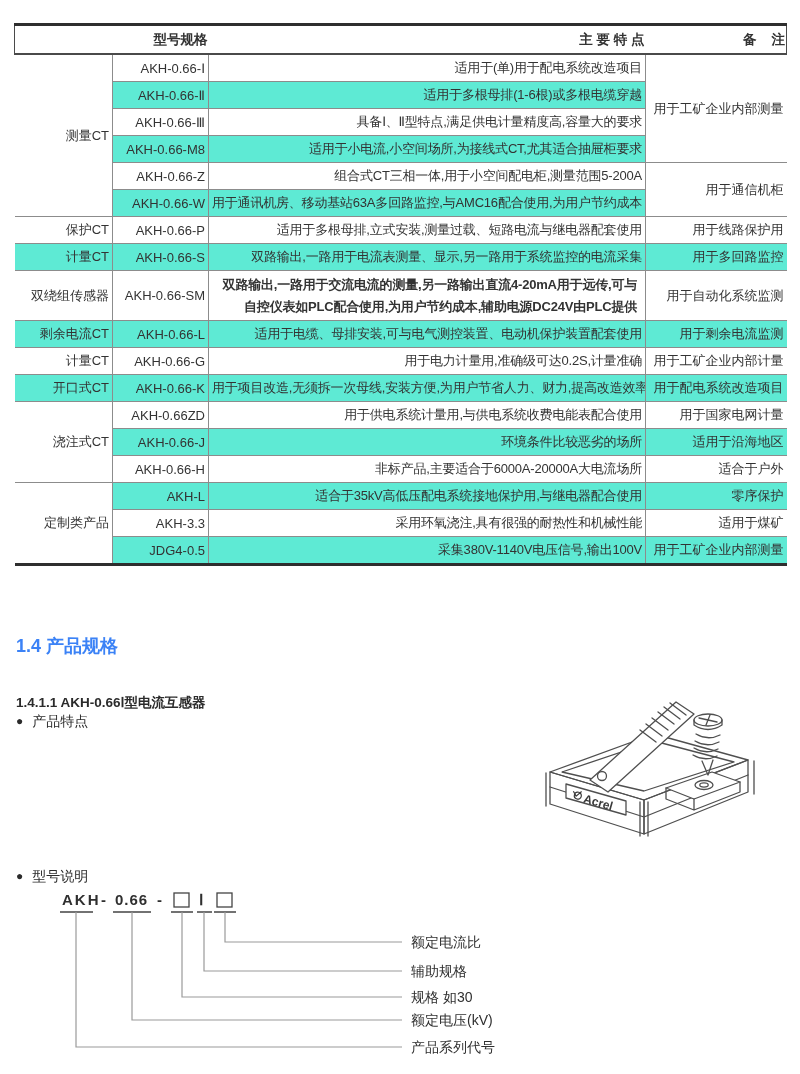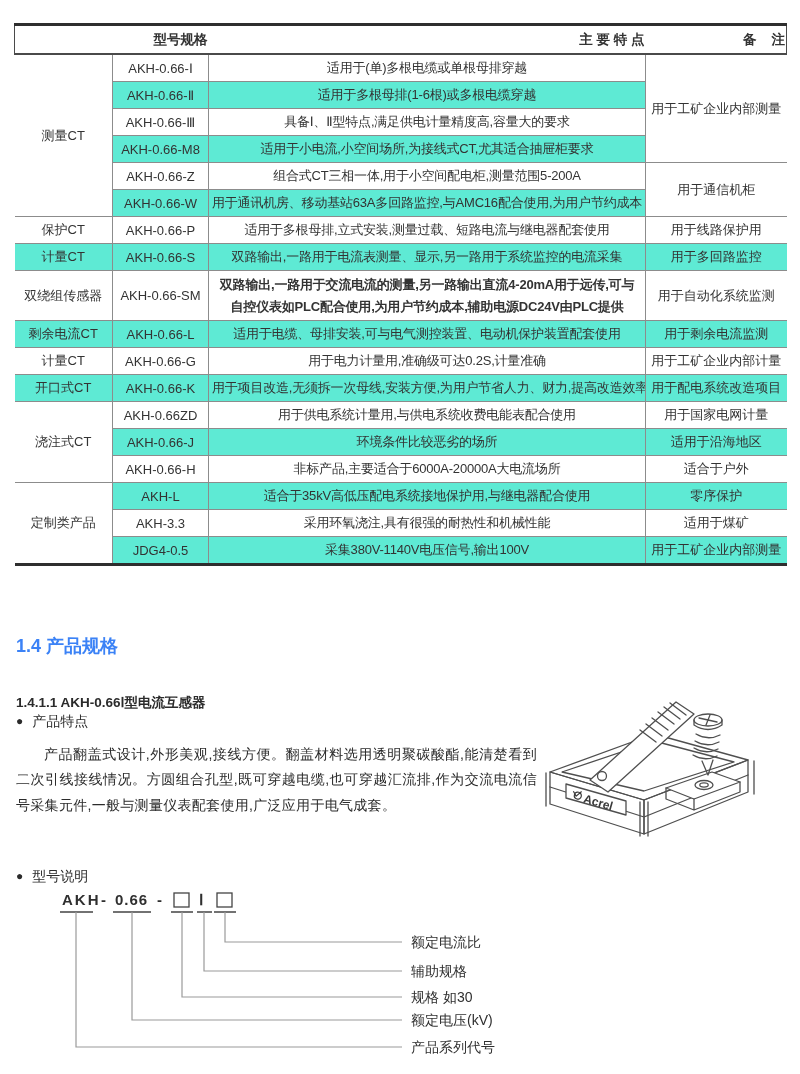--- a/index.html
+++ b/index.html
@@ -7,21 +7,21 @@
         font-family:"Liberation Sans",sans-serif;color:#333;}
 
   
   table.model-table{position:absolute;left:14px;top:23px;width:772px;
         border-collapse:collapse;table-layout:fixed;
         border-top:3px solid #2e2e2e;border-bottom:3px solid #2e2e2e;}
   table.model-table th{height:25px;font-size:13.5px;font-weight:700;color:#333;
         border-bottom:2px solid #4a4a4a;background:#fff;white-space:pre;text-align:right;}
   table.model-table th:first-child{border-left:1.5px solid #4a4a4a;}
   table.model-table th:last-child{border-right:1.5px solid #4a4a4a;}
-  table.model-table td{height:26px;text-align:center;vertical-align:middle;
+  table.model-table td{height:26px;text-align:right;vertical-align:middle;
         padding:0 3px;border-bottom:1px solid #8c8c8c;font-size:13px;color:#333;
         overflow:hidden;}
   tr.tall td{height:49px;}
   td.col-cat{border-right:1px solid #8c8c8c;font-size:13px;}
   td.col-model{border-right:1px solid #8c8c8c;font-size:12px;white-space:nowrap;}
   td.col-feature{border-right:1px solid #8c8c8c;font-size:12px;white-space:nowrap;letter-spacing:-0.2px;}
   tr.tall td.col-feature{white-space:normal;line-height:1.65;padding:0 8px;font-weight:bold;}
   td.col-remark{font-size:12.5px;white-space:nowrap;}
   td.shade{background:#5eead4;}
 
@@ -54,21 +54,21 @@
       <tr>
         <th colspan="2">型号规格</th>
         <th>主 要 特 点</th>
         <th>备    注</th>
       </tr>
     </thead>
     <tbody>
         <tr>
           <td class="col-cat" rowspan="6">测量CT</td>
           <td class="col-model">AKH-0.66-Ⅰ</td>
-          <td class="col-feature">适用于(单)多根电缆或单根母排穿越</td>
+          <td class="col-feature">适用于(单)用于配电系统改造项目</td>
           <td class="col-remark" rowspan="4">用于工矿企业内部测量</td>
         </tr>
         <tr>
           <td class="col-model shade">AKH-0.66-Ⅱ</td>
           <td class="col-feature shade">适用于多根母排(1-6根)或多根电缆穿越</td>
         </tr>
         <tr>
           <td class="col-model">AKH-0.66-Ⅲ</td>
           <td class="col-feature">具备Ⅰ、Ⅱ型特点,满足供电计量精度高,容量大的要求</td>
         </tr>
@@ -152,21 +152,20 @@
           <td class="col-model shade">JDG4-0.5</td>
           <td class="col-feature shade">采集380V-1140V电压信号,输出100V</td>
           <td class="col-remark shade">用于工矿企业内部测量</td>
         </tr>
       </tbody>
   </table>
 
   <div class="abs h1">1.4 产品规格</div>
   <div class="abs h3">1.4.1.1 AKH-0.66Ⅰ型电流互感器</div>
   <div class="abs bullet b1">产品特点</div>
-  <div class="abs para">产品翻盖式设计,外形美观,接线方便。翻盖材料选用透明聚碳酸酯,能清楚看到二次引线接线情况。方圆组合孔型,既可穿越电缆,也可穿越汇流排,作为交流电流信号采集元件,一般与测量仪表配套使用,广泛应用于电气成套。</div>
   <div class="abs bullet b2">型号说明</div>
 
   <svg class="figure" viewBox="0 0 226 160">
     <g stroke="#4f4f4f" stroke-width="1.3" fill="none" stroke-linejoin="round" stroke-linecap="round">
 
       <path d="M14 84 L118 46 L212 72 L108 112 Z"></path>
       <path d="M26 84 L118 53 L198 74 L108 103 Z"></path>
 
       <path d="M14 84 L14 116 L108 146 L108 112 Z"></path>
       <path d="M108 112 L108 146 L212 104 L212 72 Z"></path>

